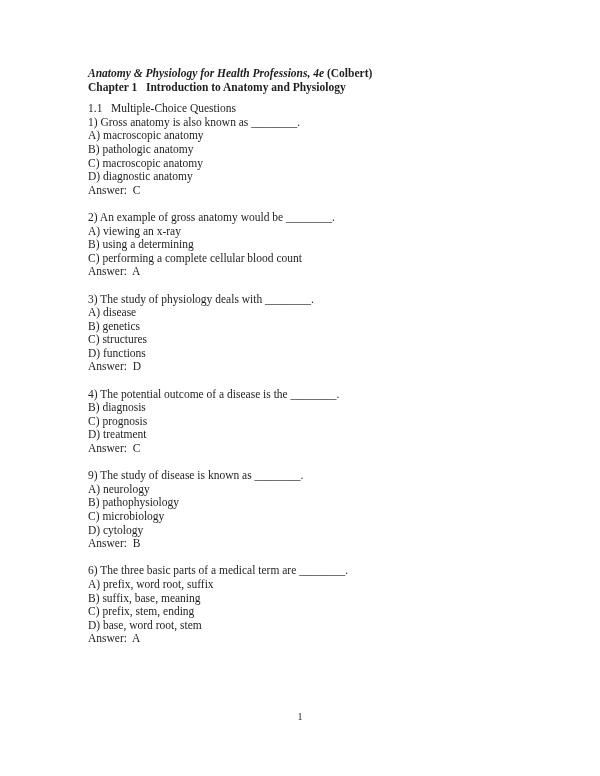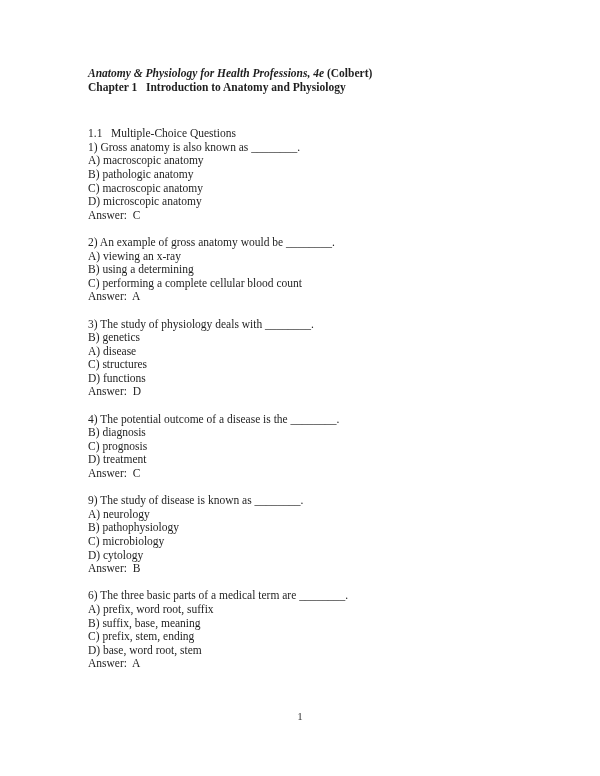--- a/index.html
+++ b/index.html
@@ -21,21 +21,21 @@
     top: 67px;
     width: 470px;
   }
   .line {
     font-size: 11.5px;
     line-height: 13.6px;
     white-space: pre-wrap; 
   }
   .doc-header {
     font-weight: bold;
-    margin-bottom: 33px;
+    margin-bottom: 8px;
     font-family: Liberation Serif, serif;
   }
   .book-title-italic {
     font-style: italic;
   }
   .section-heading {
   }
   .question-block {
     margin-bottom: 13.6px;
   }
@@ -60,36 +60,36 @@
     <div class="line">Chapter 1   Introduction to Anatomy and Physiology</div>
   </div>
 
   <div class="line section-heading">1.1   Multiple-Choice Questions</div>
 
   <div class="question-block">
     <div class="line">1) Gross anatomy is also known as ________.</div>
     <div class="line">A) macroscopic anatomy</div>
     <div class="line">B) pathologic anatomy</div>
     <div class="line">C) macroscopic anatomy</div>
-    <div class="line">D) microscopic anatomy</div>
+    <div class="line">D) diagnostic anatomy</div>
     <div class="line">Answer:  C</div>
   </div>
 
   <div class="question-block">
     <div class="line">2) An example of gross anatomy would be ________.</div>
     <div class="line">A) viewing an x-ray</div>
     <div class="line">B) using a determining</div>
     <div class="line">C) performing a complete cellular blood count</div>
     <div class="line">Answer:  A</div>
   </div>
 
   <div class="question-block">
     <div class="line">3) The study of physiology deals with ________.</div>
+    <div class="line">A) disease</div>
     <div class="line">B) genetics</div>
-    <div class="line">A) disease</div>
     <div class="line">C) structures</div>
     <div class="line">D) functions</div>
     <div class="line">Answer:  D</div>
   </div>
 
   <div class="question-block">
     <div class="line">4) The potential outcome of a disease is the ________.</div>
     <div class="line">B) diagnosis</div>
     <div class="line">C) prognosis</div>
     <div class="line">D) treatment</div>

